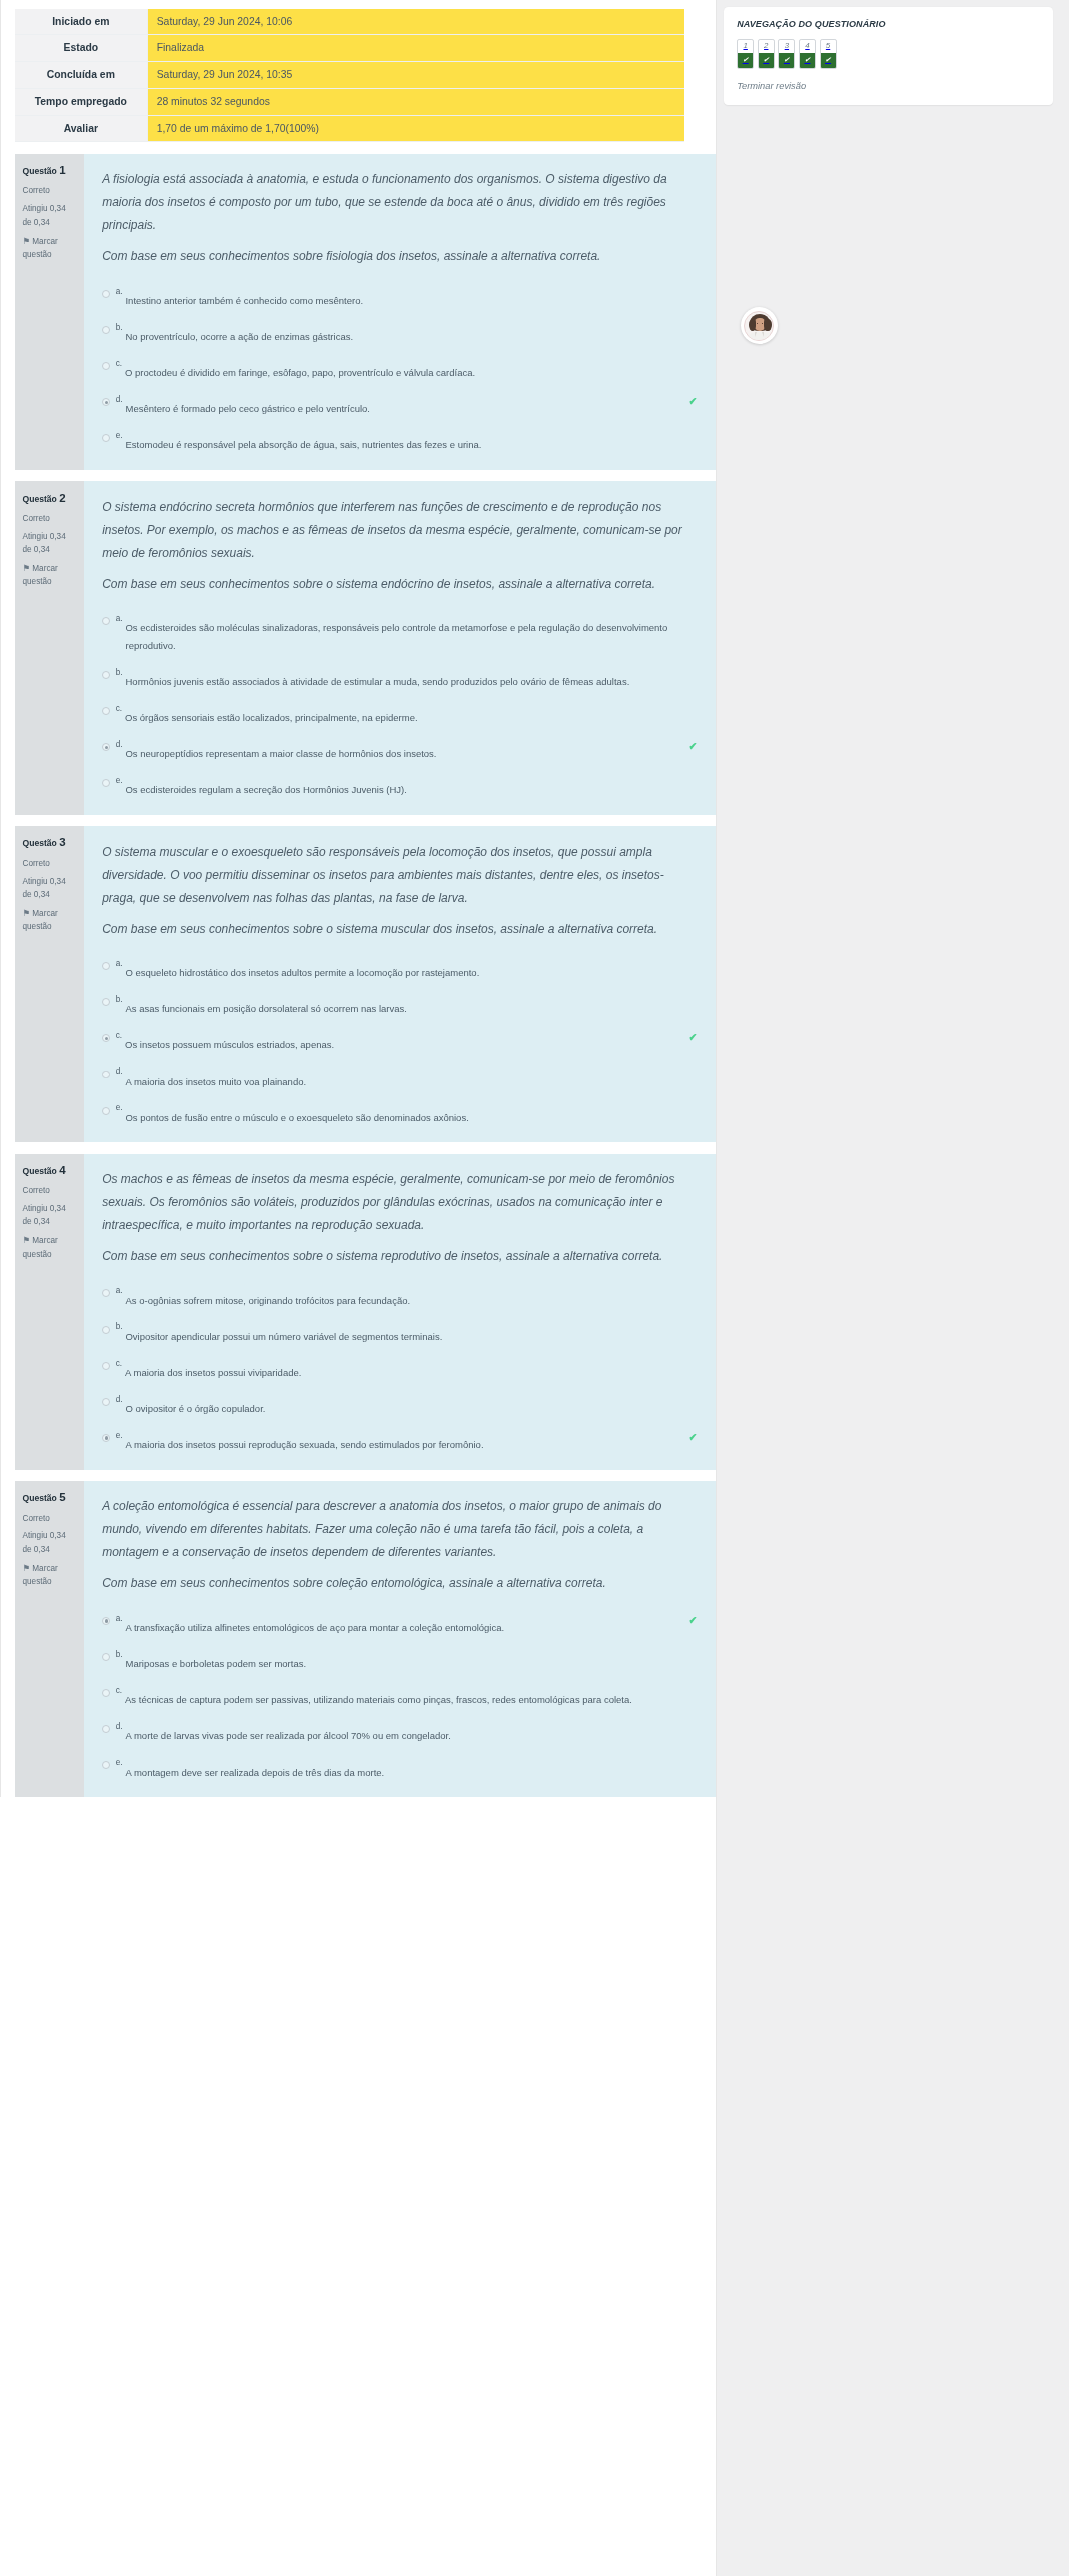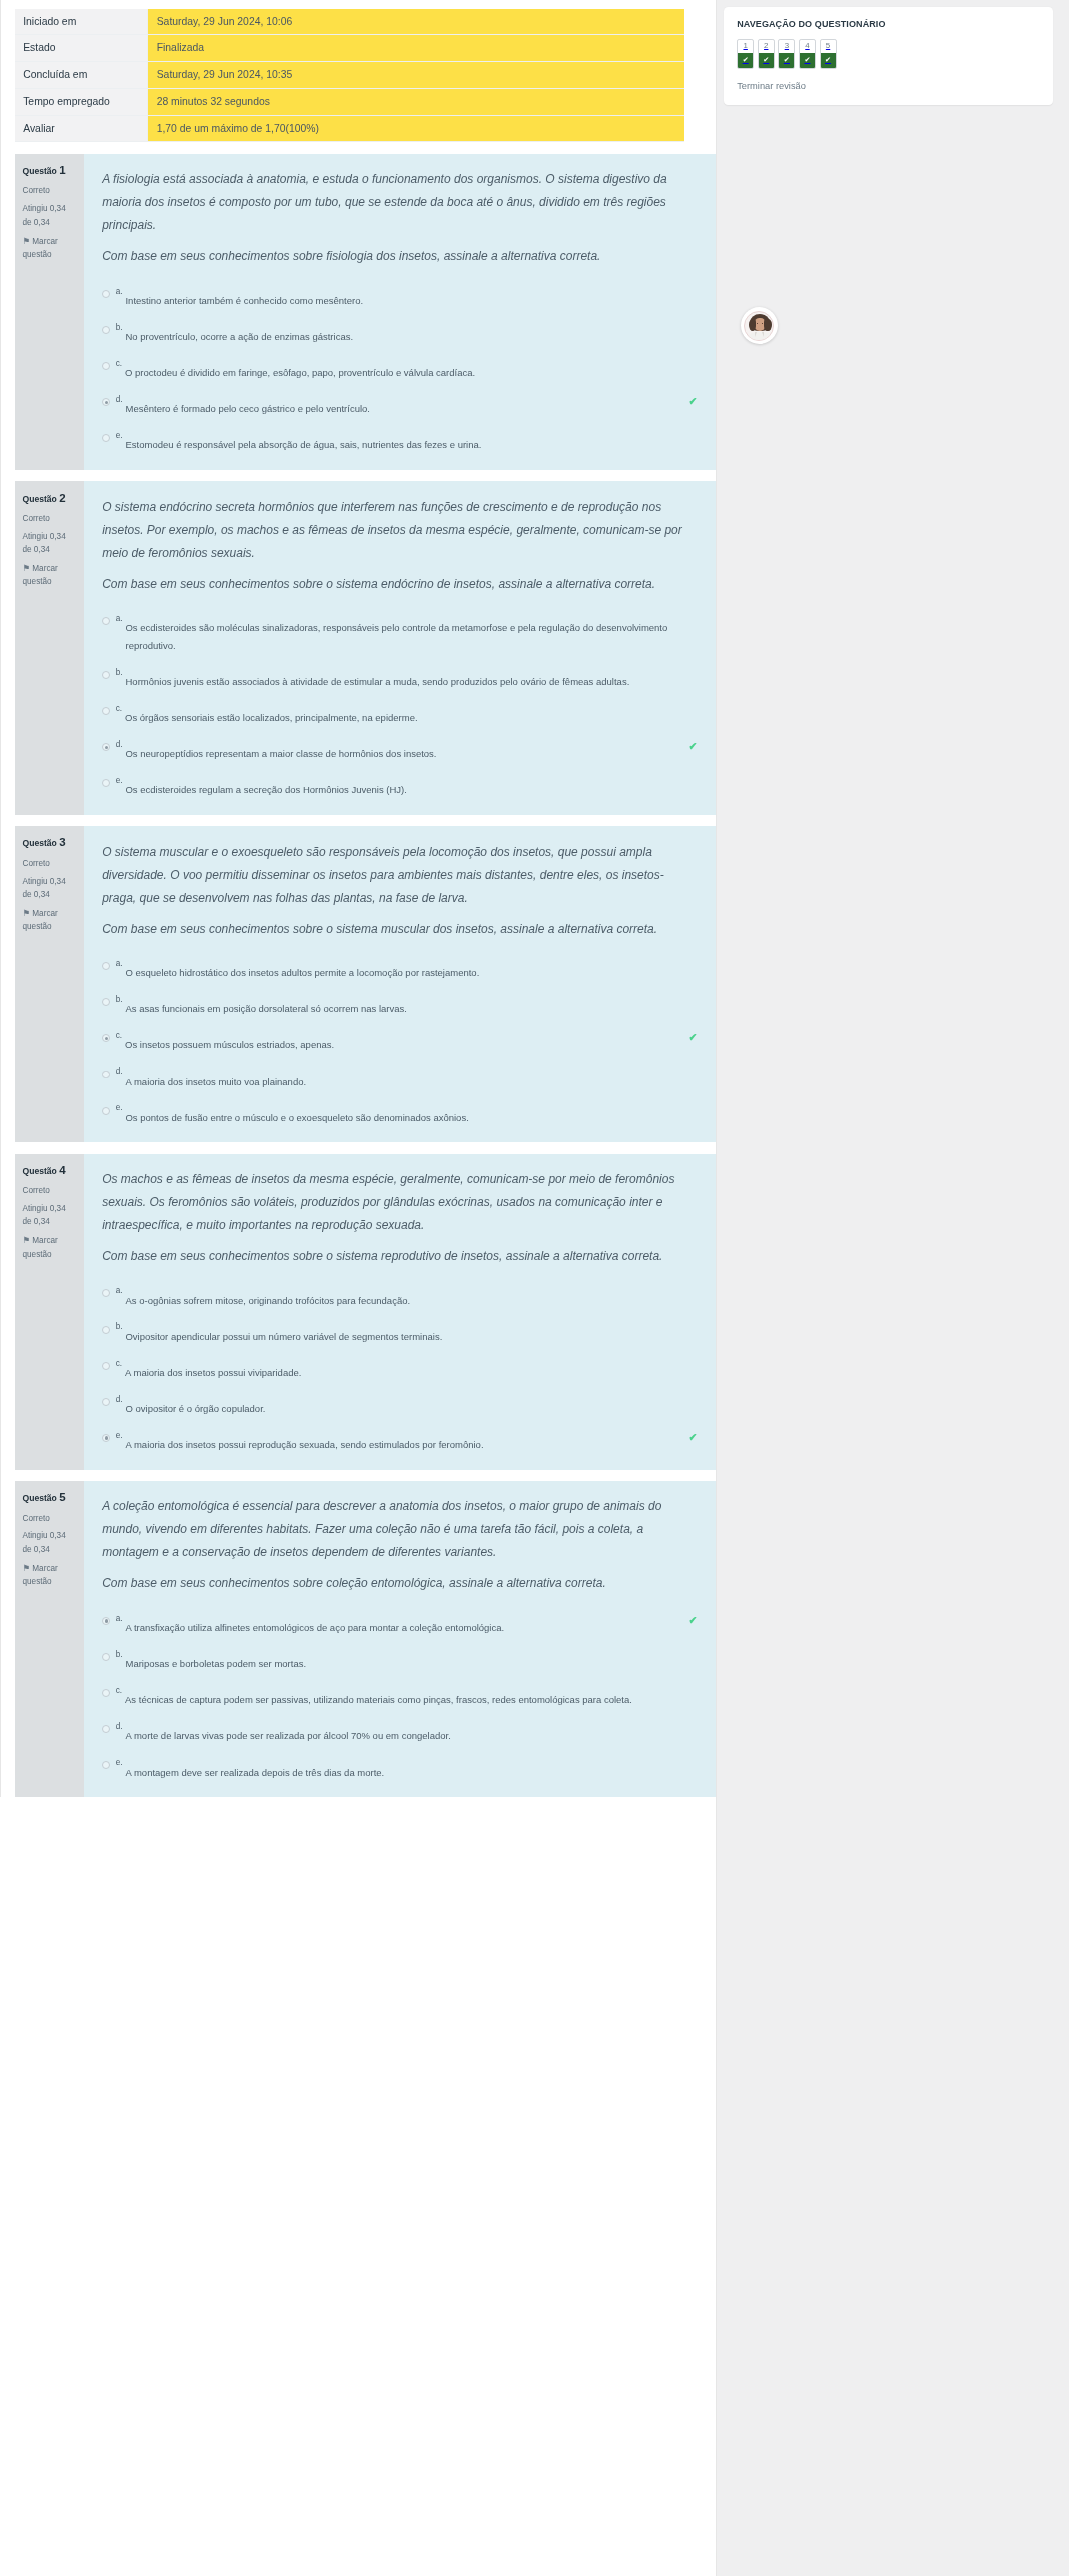--- a/index.html
+++ b/index.html
@@ -37,22 +37,22 @@
     padding: 5px 8.6px 5.7px 8.6px;
     font-size: 10.4px;
     color: #4a5763;
     vertical-align: top;
     line-height: 1.45;
     border-bottom: 0.7px solid #eceff1;
   }
   #summary-table tr:last-child td { border-bottom: 0.7px solid #eceff1; }
   #summary-table td.lbl {
     width: 133px;
-    text-align: left;
-    font-weight: normal;
+    text-align: center;
+    font-weight: bold;
     color: #2b3a45;
     background: #f2f2f3;
     border-right: 0.7px solid #eceff1;
   }
   #summary-table td.val { background: #fde047; }
 
   
   .question-block {
     display: flex;
     align-items: flex-start;
@@ -167,20 +167,21 @@
     padding: 4.3px 17px 0 7.2px;
     position: relative;
     border-left: 0.7px solid #e6e6e6;
   }
   #nav-panel {
     background: #ffffff;
     border-radius: 4.3px;
     padding: 11.5px 13px 14.3px 13px;
     box-shadow: 0 0.7px 1.4px rgba(0,0,0,0.06);
     margin-top: 2.9px;
+    font-style: italic;
   }
   #nav-panel .nav-title {
     font-size: 9px;
     font-weight: bold;
     color: #2b3a45;
     letter-spacing: 0.1px;
     margin-bottom: 10px;
   }
   .nav-buttons { display: flex; gap: 3.6px; margin-bottom: 10px; }
   .nav-btn {

